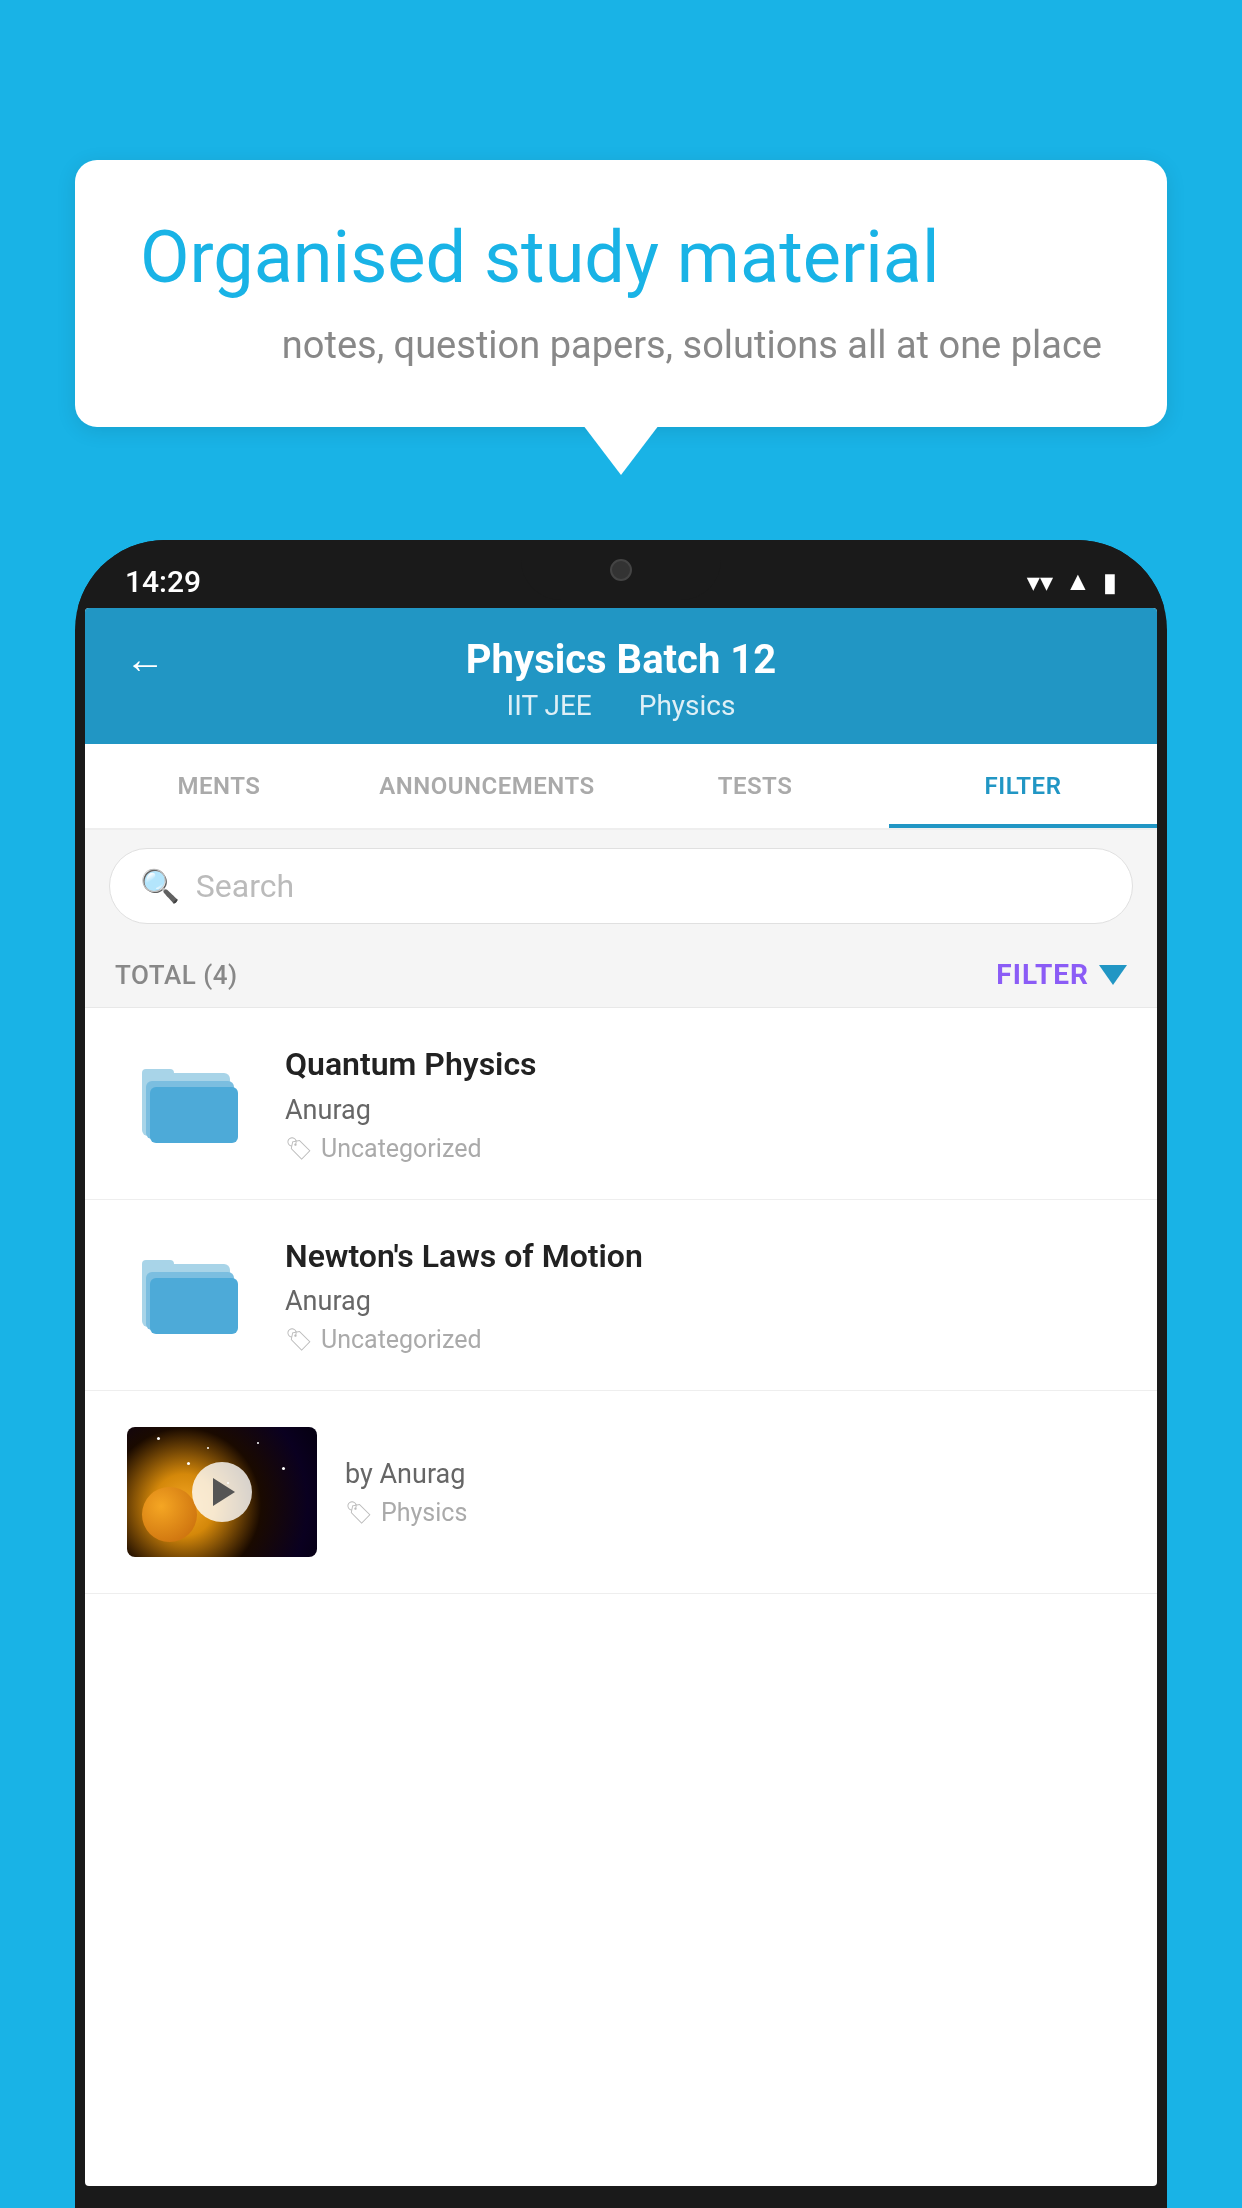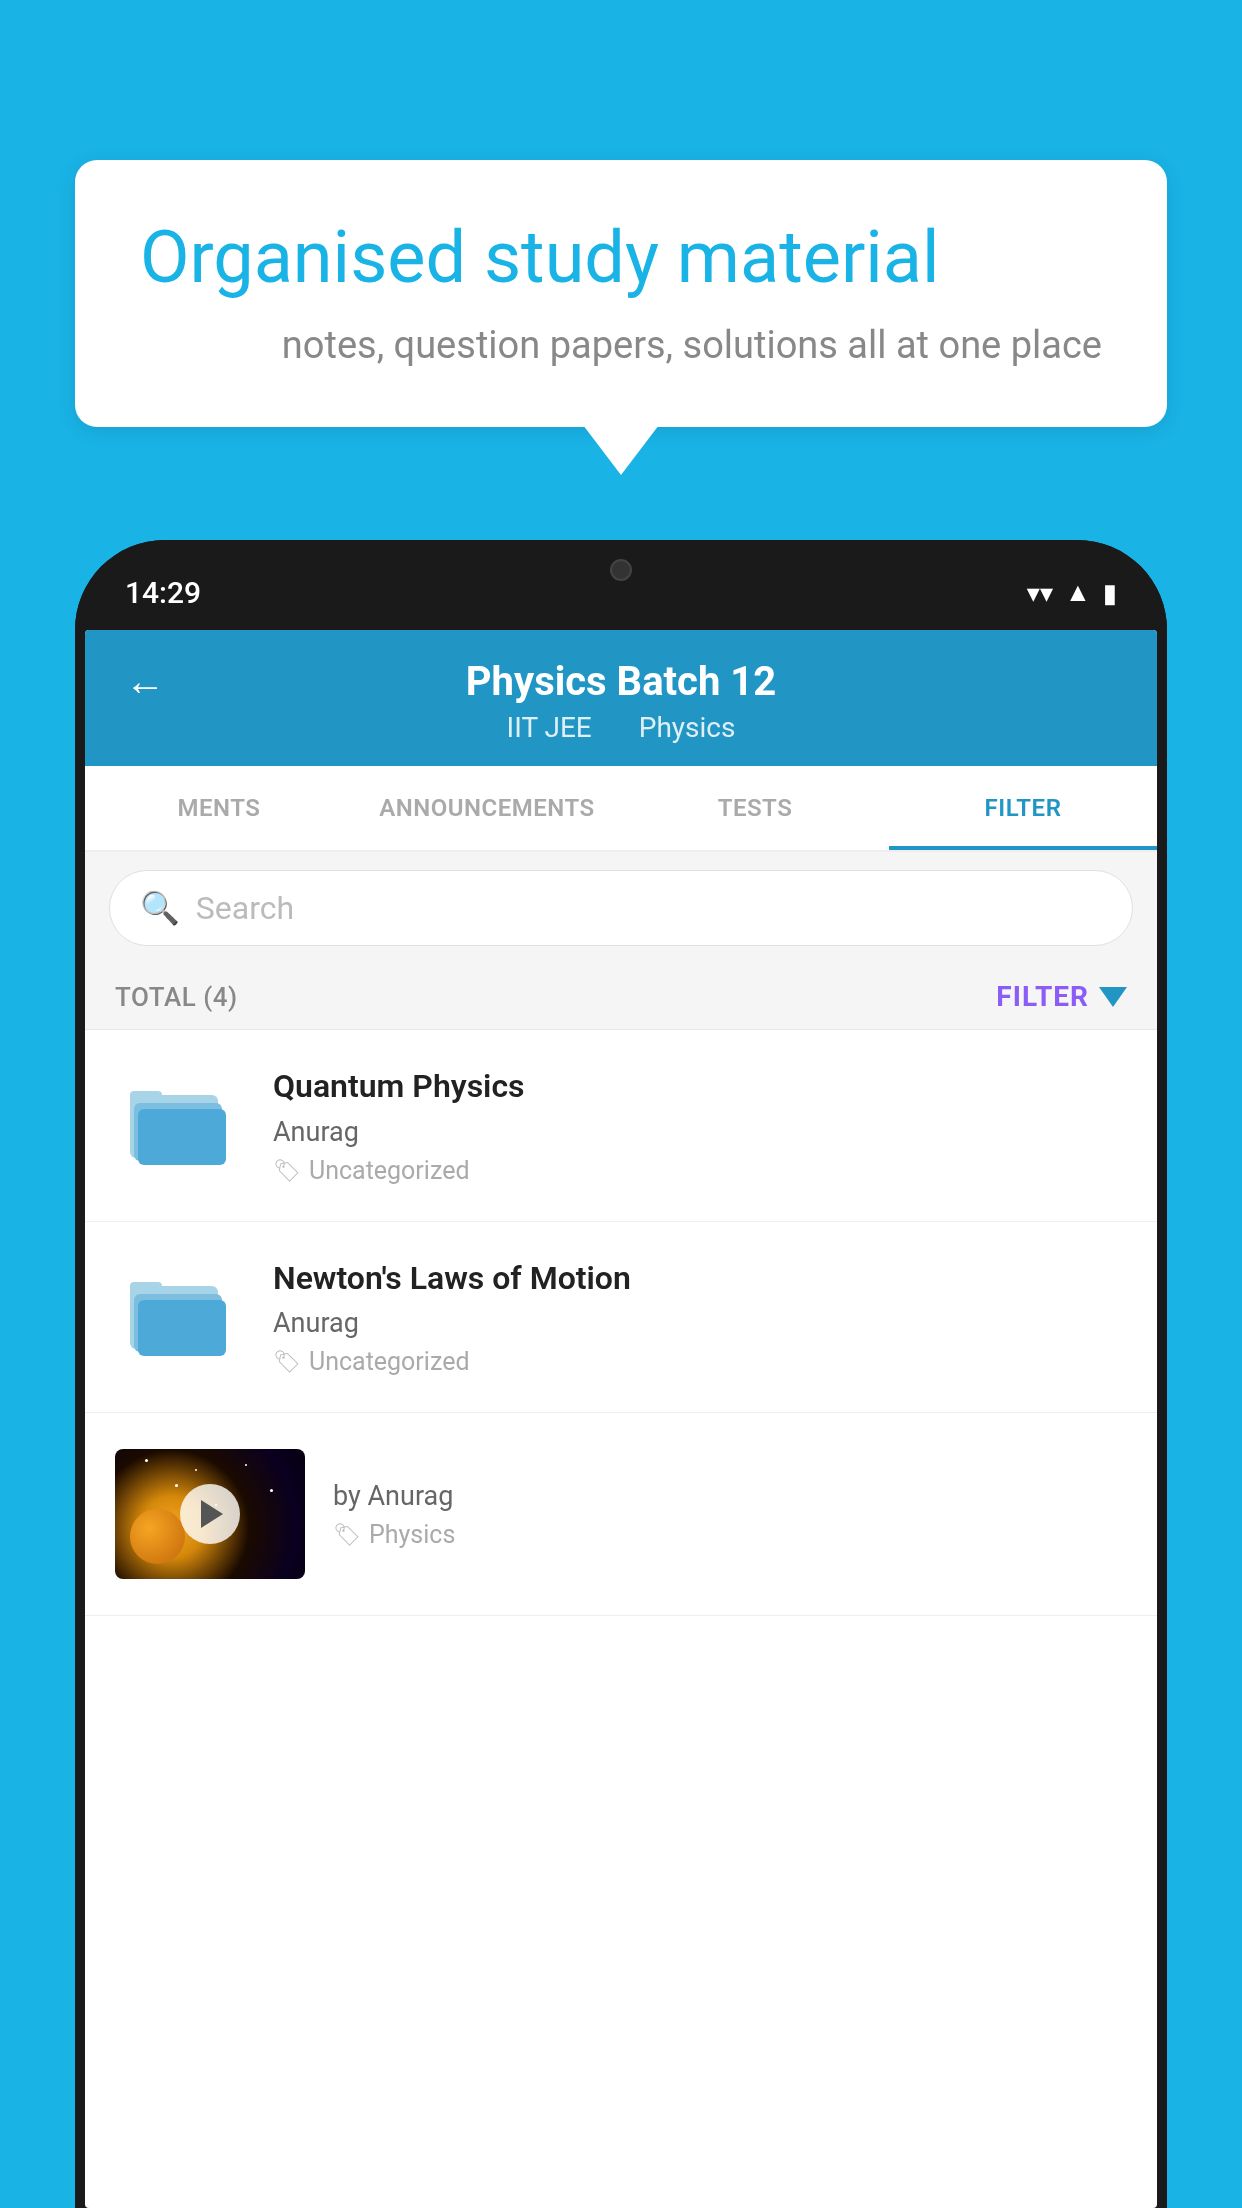--- a/index.html
+++ b/index.html
@@ -61,21 +61,21 @@
       right: 75px;
       bottom: 0;
       background: #1a1a1a;
       border-radius: 90px 90px 0 0;
       overflow: hidden;
     }
 
     
     .phone-top {
       background: #1a1a1a;
-      height: 90px;
+      height: 68px;
       display: flex;
       align-items: center;
       justify-content: space-between;
       padding: 15px 50px 0 50px;
       position: relative;
     }
 
     .phone-time {
       color: white;
       font-size: 30px;
@@ -275,21 +275,21 @@
     }
 
     
     .video-list {
       background: white;
     }
 
     .video-item {
       display: flex;
       align-items: center;
-      padding: 36px 30px;
+      padding: 36px 42px;
       border-bottom: 1px solid #eee;
       gap: 28px;
       cursor: pointer;
     }
 
     .video-thumbnail-space {
       width: 130px;
       height: 100px;
       flex-shrink: 0;
       display: flex;

